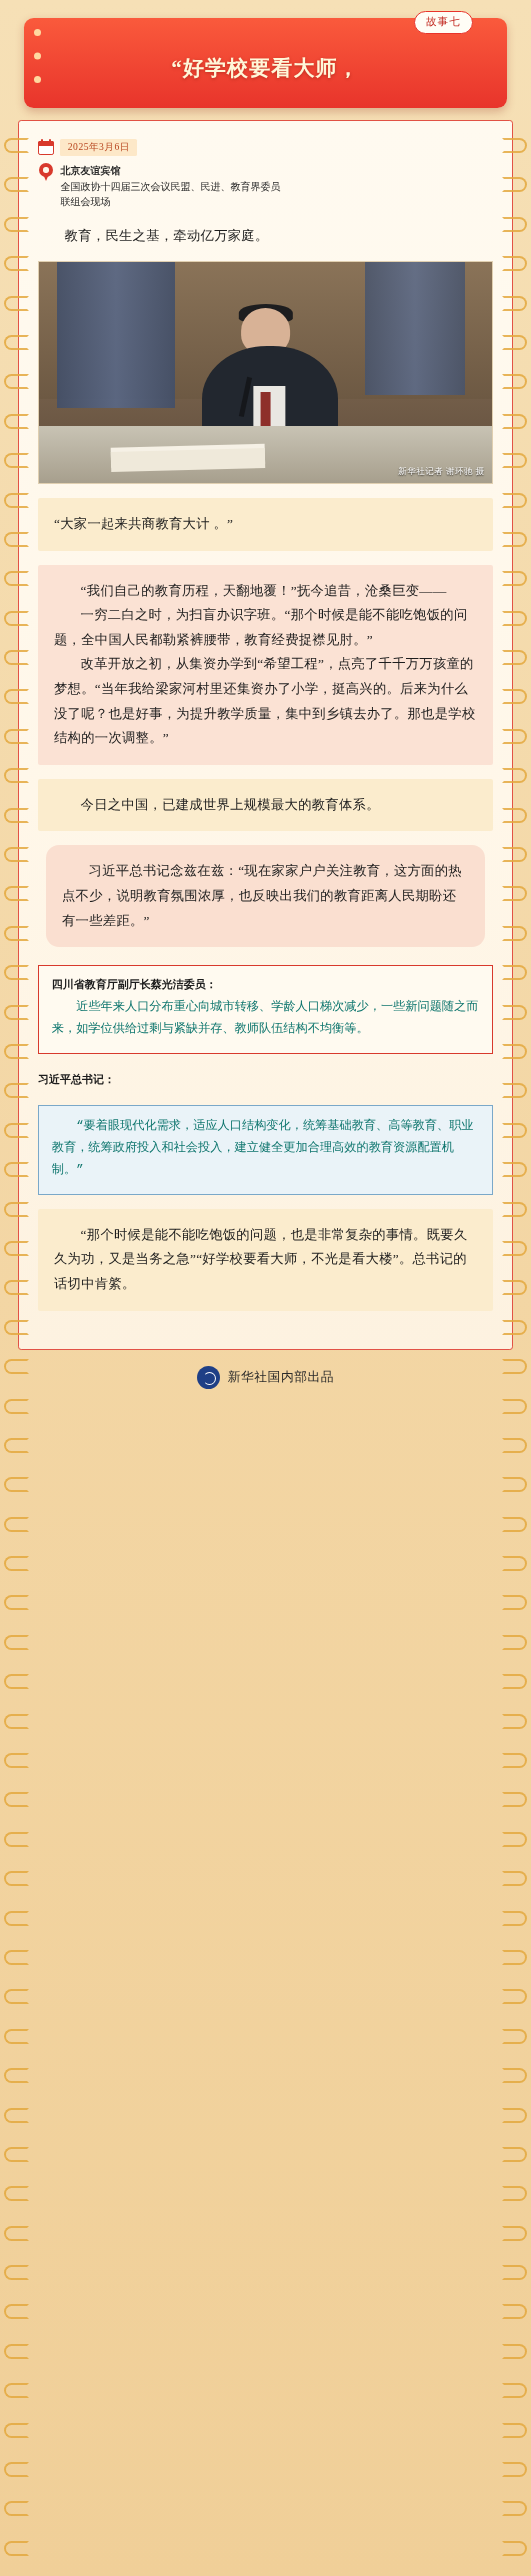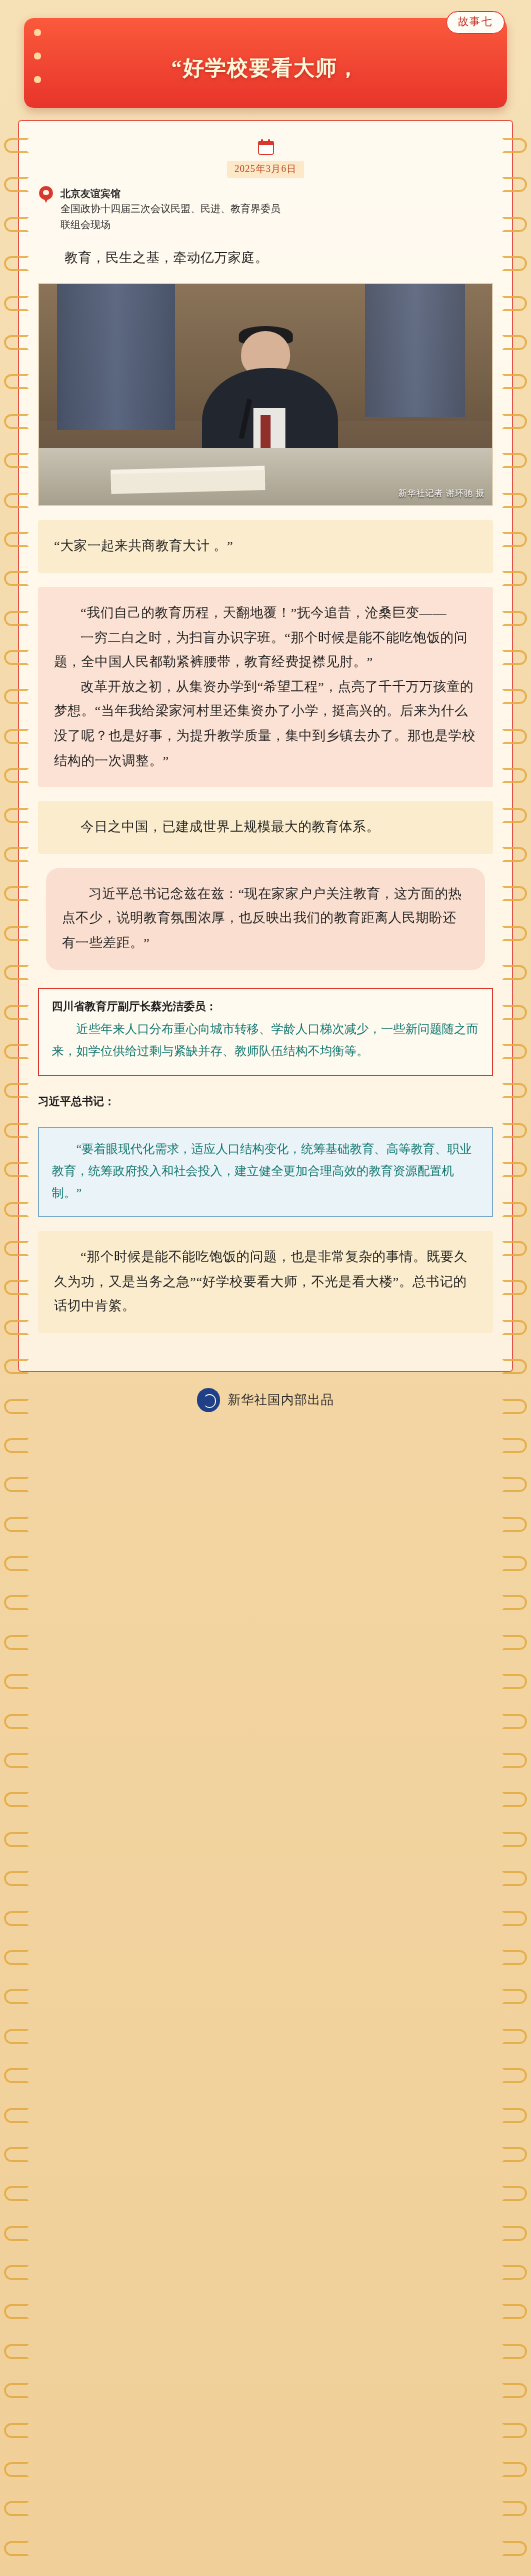--- a/index.html
+++ b/index.html
@@ -71,21 +71,21 @@
     content: "";
     position: absolute;
     left: 9.6px; top: 10.6px;
     width: 7.4px; height: 7.4px;
     border-radius: 50%;
     background: #ffd9a0;
     box-shadow: 0 23.4px 0 #ffd9a0, 0 47px 0 #ffd9a0;
   }
   .story-tag {
     position: absolute;
-    right: 2px;
+    right: 34px;
     top: -7.4px;
     background: #fffdf6;
     border: 1.1px solid #e8342b;
     color: #c2281f;
     font-size: 10.6px;
     letter-spacing: 1.1px;
     padding: 3.7px 10.6px;
     border-radius: 11.7px;
     font-family: "Liberation Serif", serif;
   }
@@ -110,21 +110,20 @@
     border-radius: 3.2px;
     padding: 18px 19px 24.4px 19px;
   }
 
   
   .meta-row {
     display: flex;
     align-items: center;
     gap: 6.4px;
     margin-bottom: 7.4px;
-    flex-direction: column;
   }
   .cal-icon {
     width: 16px; height: 16px;
     position: relative;
     flex: none;
   }
   .cal-icon .body {
     position: absolute; inset: 2.1px 0 0 0;
     border: 1.6px solid #d8392c; border-radius: 2.1px;
     background: #fff;
@@ -299,20 +298,21 @@
     margin: 14px 8px;
   }
   .tint-box .para { margin: 0; }
 
   
   .speaker-card {
     border: 1.1px solid #d8392c;
     background: #fffaf0;
     padding: 10.6px 12.8px 11.7px 12.8px;
     margin: 18px 0 9px 0;
+    font-family: Liberation Mono, monospace;
   }
   .speaker-name {
     font-size: 11px;
     color: #1d1d1d;
     margin-bottom: 5.3px;
     font-weight: bold;
   }
   .speaker-text {
     font-size: 12.2px;
     line-height: 1.8;

